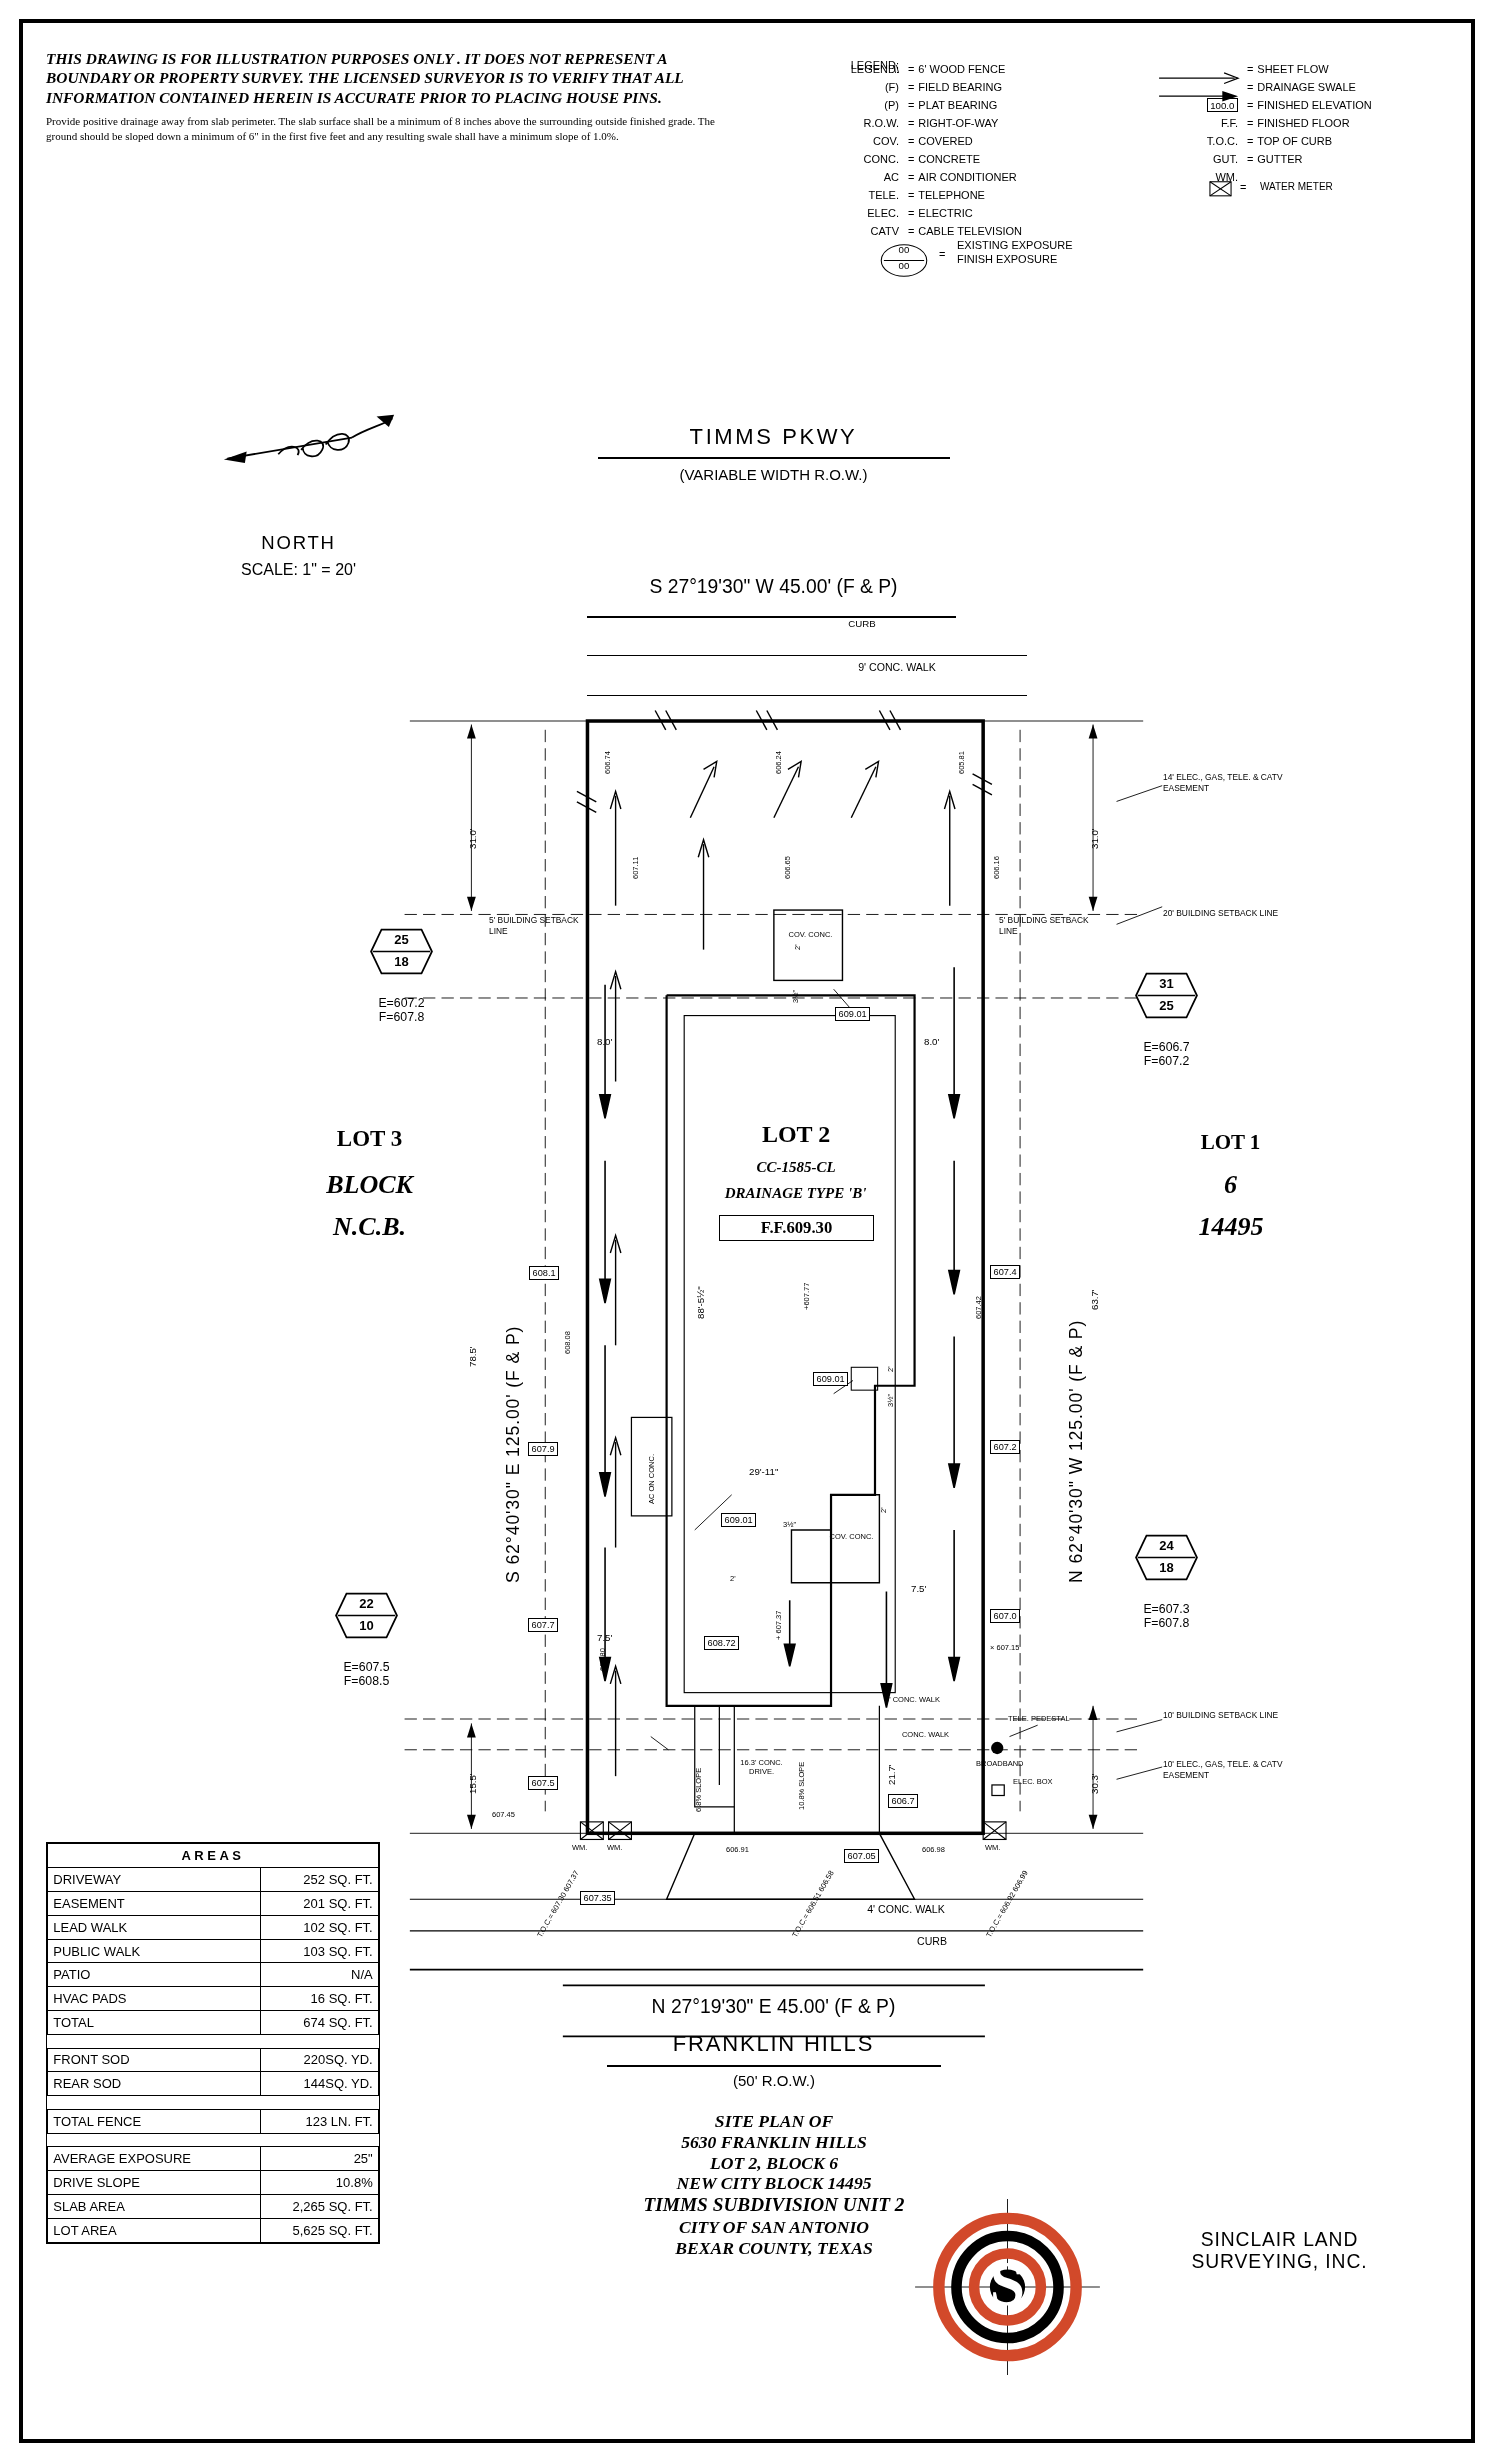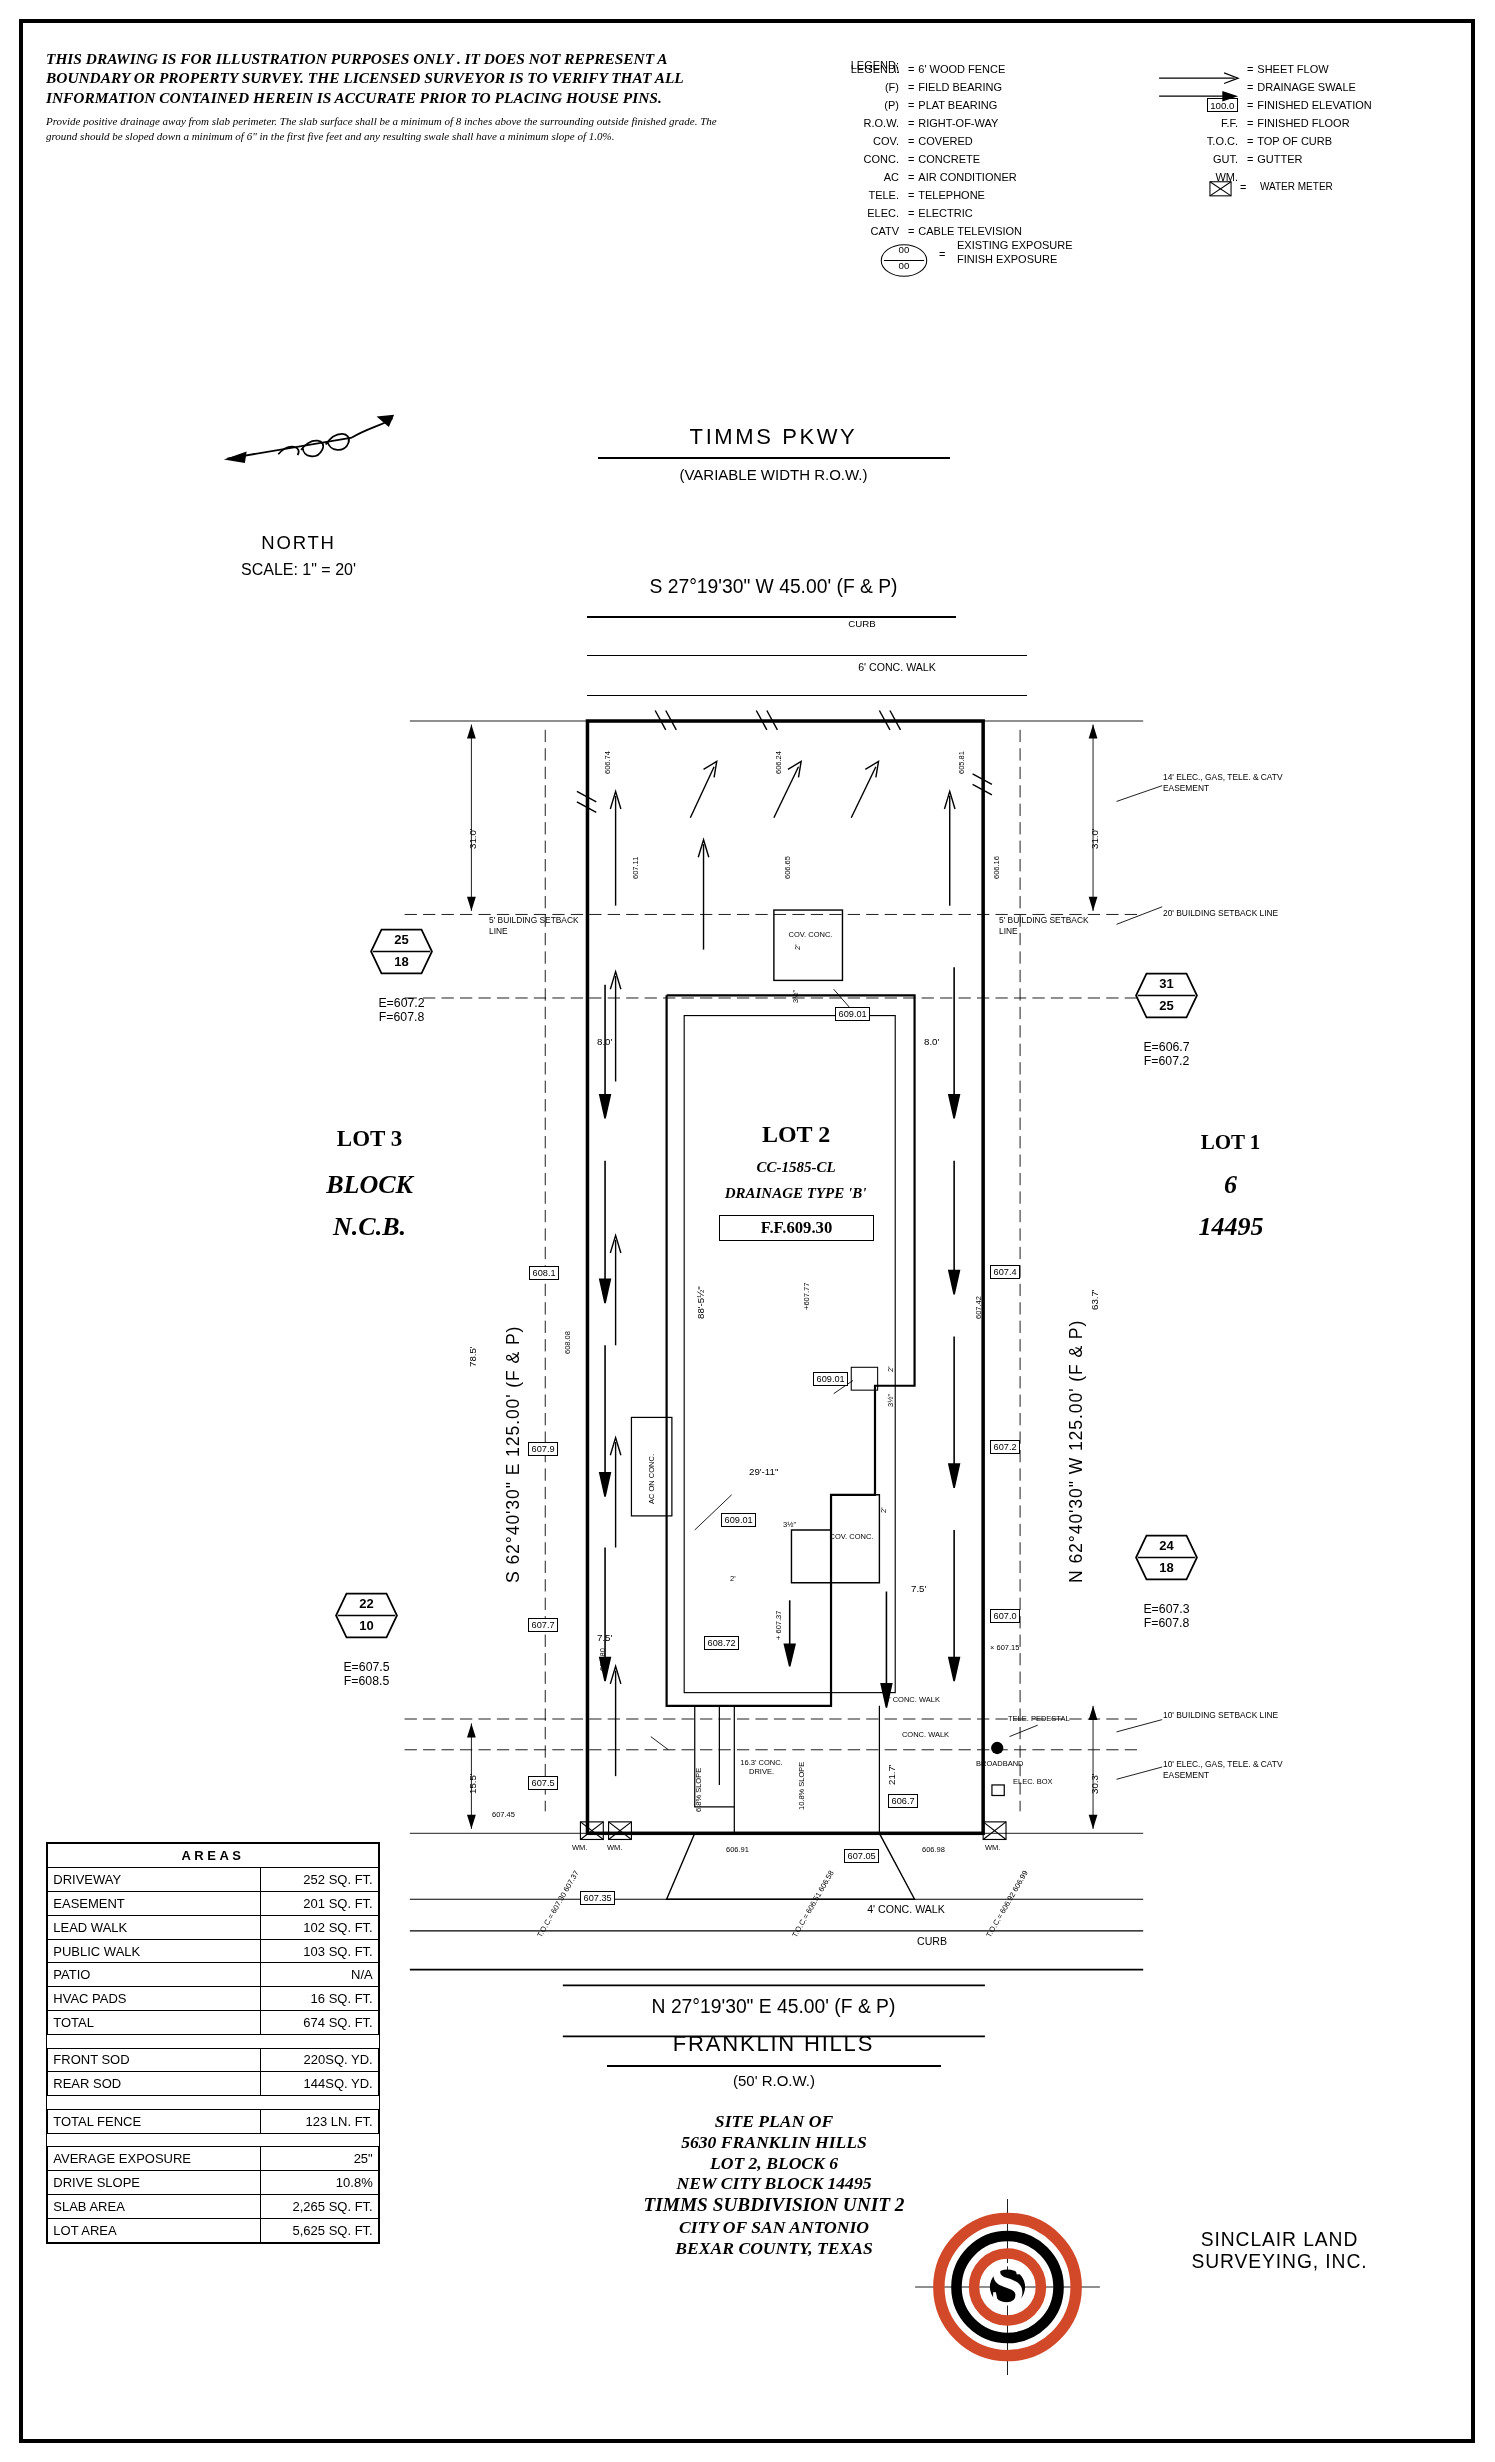--- a/index.html
+++ b/index.html
@@ -6,21 +6,21 @@
   body{width:1495px;height:2462px;font-family:"Liberation Sans",sans-serif;color:#000;}
   #sheet{position:relative;width:1495px;height:2462px;overflow:hidden;background:#fff;}
   .frame{position:absolute;left:19.3px;top:19.3px;width:1456px;height:2424px;border:4.4px solid #000;box-sizing:border-box;}
   .abs{position:absolute;}
   .ctr{text-align:center;}
   .line{position:absolute;background:#000;}
   .hline{height:0.9px;}
   
   #notes{left:46px;top:49px;width:686px;}
   #notes .n1{font-size:15.4px;line-height:1.26;font-weight:bold;font-style:italic;font-family:"Liberation Serif",serif;}
-  #notes .n2{margin-top:7px;font-size:11px;line-height:1.3;font-style:italic;font-family:"Liberation Serif",serif;}
+  #notes .n2{margin-top:7px;font-size:11px;line-height:1.3;font-family:"Liberation Serif",serif;}
   
   #legend{left:818px;top:60px;width:616px;font-size:11px;}
   .lgrow{display:flex;align-items:center;height:18px;}
   .lgsym{width:81px;text-align:right;padding-right:5.3px;}
   .lgeq{width:14px;text-align:center;}
   .lgtxt{flex:1;}
   
   .lab{font-size:9.7px;font-family:"Liberation Sans",sans-serif;}
   .lab9{font-size:8.4px;}
   .lab8{font-size:7.5px;}
@@ -240,21 +240,21 @@
   <div class="abs ctr" style="left:202px;top:532px;width:193px;font-size:18.5px;letter-spacing:1.8px;">NORTH</div>
   <div class="abs ctr" style="left:180px;top:561px;width:237px;font-size:16px;">SCALE:  1" = 20'</div>
 
   <div class="abs ctr" style="left:580px;top:424px;width:387px;font-size:22px;letter-spacing:2.6px;">TIMMS PKWY</div>
   <div class="line hline" style="left:598px;top:457px;width:352px;height:1.8px;"></div>
   <div class="abs ctr" style="left:580px;top:466px;width:387px;font-size:15px;">(VARIABLE WIDTH R.O.W.)</div>
   <div class="abs ctr" style="left:492px;top:576px;width:563px;font-size:19.3px;">S 27°19'30" W 45.00' (F &amp; P)</div>
   <div class="line hline" style="left:587px;top:616px;width:369px;height:1.8px;"></div>
   <div class="abs ctr" style="left:809px;top:618px;width:106px;font-size:9.7px;">CURB</div>
   <div class="line hline" style="left:587px;top:655px;width:440px;height:1.3px;"></div>
-  <div class="abs ctr" style="left:818px;top:661px;width:158px;font-size:10.6px;">6' CONC. WALK</div>
+  <div class="abs ctr" style="left:818px;top:661px;width:158px;font-size:10.6px;">9' CONC. WALK</div>
   <div class="line hline" style="left:587px;top:695px;width:440px;height:1.3px;"></div>
 
   <svg class="abs" style="left:0;top:0;" width="1495" height="2462" viewBox="0 0 1700 2800">
 
     <rect x="668" y="820" width="450" height="1265" fill="none" stroke="#000" stroke-width="4"></rect>
 
     <g stroke="#000" stroke-width="1.6">
       <line x1="745" y1="808" x2="757" y2="830"></line>
         <line x1="757" y1="808" x2="769" y2="830"></line>
       <line x1="860" y1="808" x2="872" y2="830"></line>

